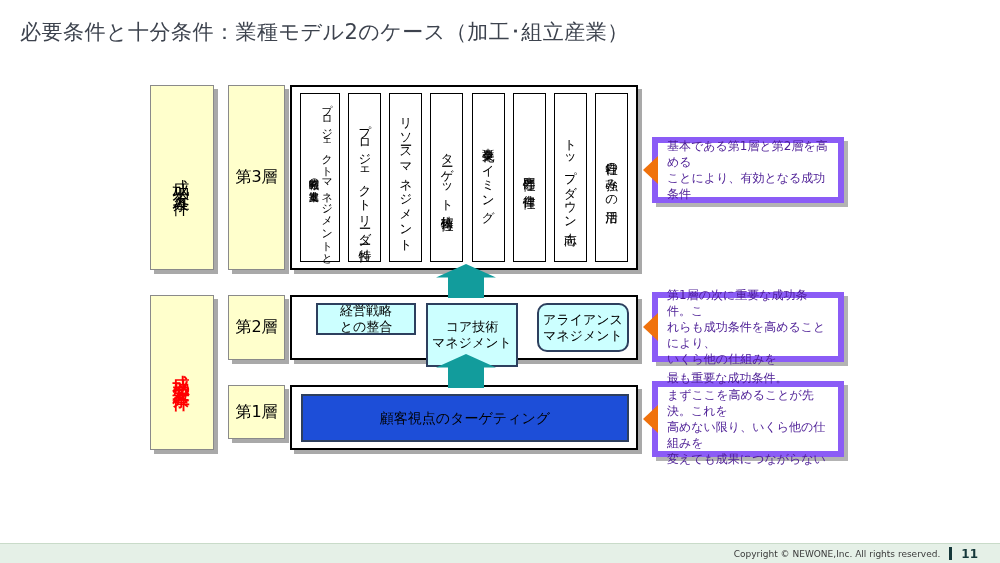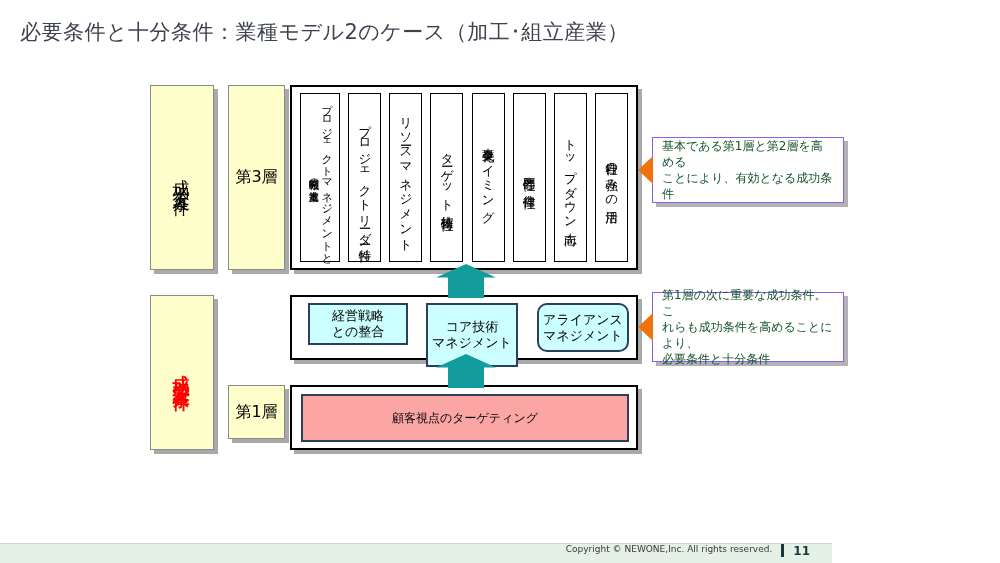--- a/index.html
+++ b/index.html
@@ -45,51 +45,51 @@
            line-height:1.15; color:#000; text-align:center; }
   .vwrap span { display:block; }
   .vwrap .main { font-size:11px; letter-spacing:0; }
   .vwrap .sub  { font-size:10px; letter-spacing:0; }
   
   .cybox {
     position:absolute; background:#CCFFFF; border:2px solid #2d3f5e;
     display:flex; align-items:center; justify-content:center;
     text-align:center; font-size:13px; line-height:1.2; white-space:pre-line; color:#000;
   }
-  #cy1 { left:16px;  top:6px; width:100px; height:42px;text-align:center; }
+  #cy1 { left:24px;  top:6px; width:100px; height:32px;text-align:center; }
   #cy2 { left:134px; top:6px; width:92px;  height:64px; }
   #cy3 { left:245px; top:6px; width:92px;  height:49px;border-radius:10px; }
-  #cy4 { left:9px; top:7px; width:328px; height:48px; background:#fca5a5; font-size:12px; }
+  #cy4 { left:9px; top:7px; width:328px; height:48px; background:#1d4ed8; font-size:14px; }
   
   .uparrow {
     position:absolute; width:60px; height:34px; background:#129C9C; z-index:6;
     clip-path:polygon(50% 0, 100% 40%, 80% 40%, 80% 100%, 20% 100%, 20% 40%, 0 40%);
   }
   #arrow32 { left:436px; top:264px; }
   #arrow21 { left:436px; top:354px; }
   
   .callout {
     position:absolute; left:652px; width:192px; background:#fff;
-    border:1px solid #8b5cf6; box-shadow:4px 4px 0 #b3b3b3;
+    border:6px solid #8b5cf6; box-shadow:4px 4px 0 #b3b3b3;
     display:flex; align-items:center; padding:6px 9px;
-    font-size:12px; line-height:1.35; color:#14532d; white-space:pre-line;
+    font-size:12px; line-height:1.35; color:#4c1d95; white-space:pre-line;
   }
   #co1 { top:137px; height:66px; }
   #co2 { top:292px; height:70px; }
   #co3 { top:381px; height:76px; }
   .co-arrow {
     position:absolute; left:-15px; top:50%; transform:translateY(-50%);
     width:15px; height:28px; background:#F0720C;
     clip-path:polygon(100% 0, 0 50%, 100% 100%);
   }
   
   .footer {
-    position:absolute; left:0; bottom:0; width:832px; height:20px;
+    position:absolute; left:0; bottom:0; width:1000px; height:20px;
     background:#E5F0E7; border-top:1px solid #c9dbc9;
-    display:flex; justify-content:flex-end;
+    display:flex; align-items:center; justify-content:flex-end;
     padding-right:22px; gap:9px;
   }
   .copyright { font-size:9px; color:#3a3a3a; }
   .pagebar { width:3px; height:13px; background:#16383a; }
   .pagenum { font-size:12px; font-weight:bold; color:#16383a; }
 </style>
 </head>
 <body>
 
 <div class="slide">
@@ -98,20 +98,23 @@
 
   <div class="ybox" id="lbl-suff">
     <span class="vlabel">成功十分条件</span>
   </div>
   <div class="ybox" id="lbl-nec">
     <span class="vlabel red">成功必要条件</span>
   </div>
 
   <div class="ybox" id="lbl-l3">
     <span class="hlabel">第3層</span>
+  </div>
+  <div class="ybox" id="lbl-l2">
+    <span class="hlabel">第2層</span>
   </div>
   <div class="ybox" id="lbl-l1">
     <span class="hlabel">第1層</span>
   </div>
 
   <div class="container" id="c3">
     <div class="vitem wide">
       <div class="vwrap">
         <span class="main">プロジェクトマネジメントと</span>
         <span class="sub">開発戦略の立案・推進</span>
@@ -158,21 +161,28 @@
 
   <div class="callout" id="co1">
     <span class="co-arrow"></span>
     <span>基本である第1層と第2層を高める
 ことにより、有効となる成功条件</span>
   </div>
   <div class="callout" id="co2">
     <span class="co-arrow"></span>
     <span>第1層の次に重要な成功条件。こ
 れらも成功条件を高めることにより、
-必要条件と十分条件</span>
+いくら他の仕組みを</span>
+  </div>
+  <div class="callout" id="co3">
+    <span class="co-arrow"></span>
+    <span>最も重要な成功条件。
+まずここを高めることが先決。これを
+高めない限り、いくら他の仕組みを
+変えても成果につながらない</span>
   </div>
 
   <div class="footer">
     <span class="copyright">Copyright © NEWONE,Inc.  All rights reserved.</span>
     <span class="pagebar"></span>
     <span class="pagenum">11</span>
   </div>
 
 </div>
 

